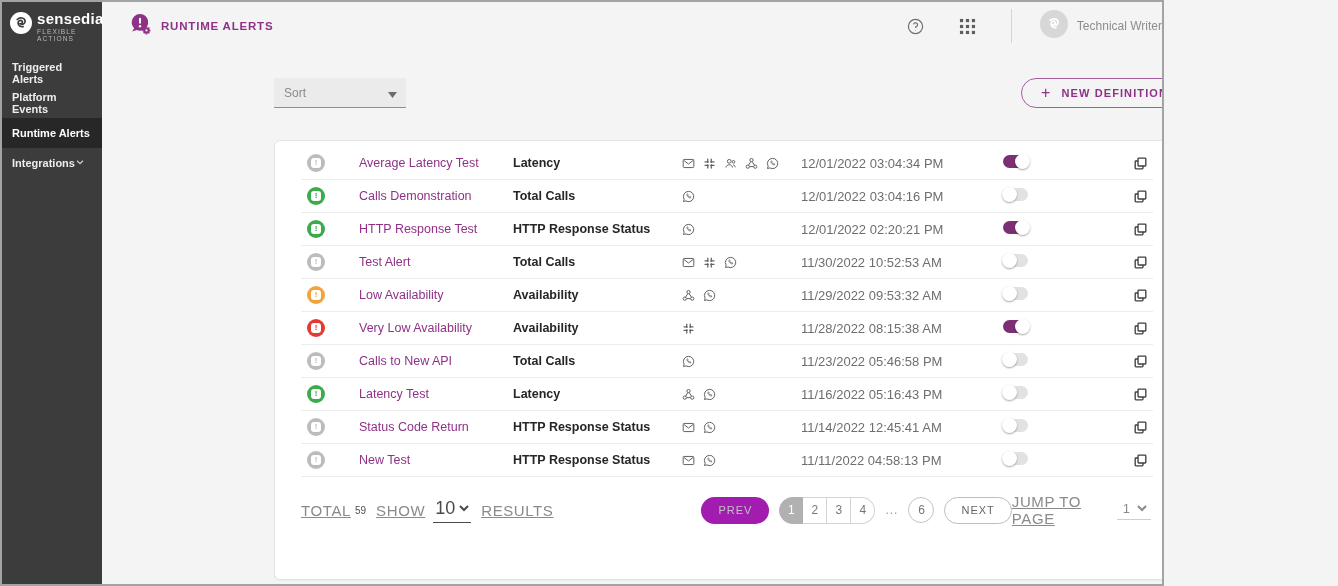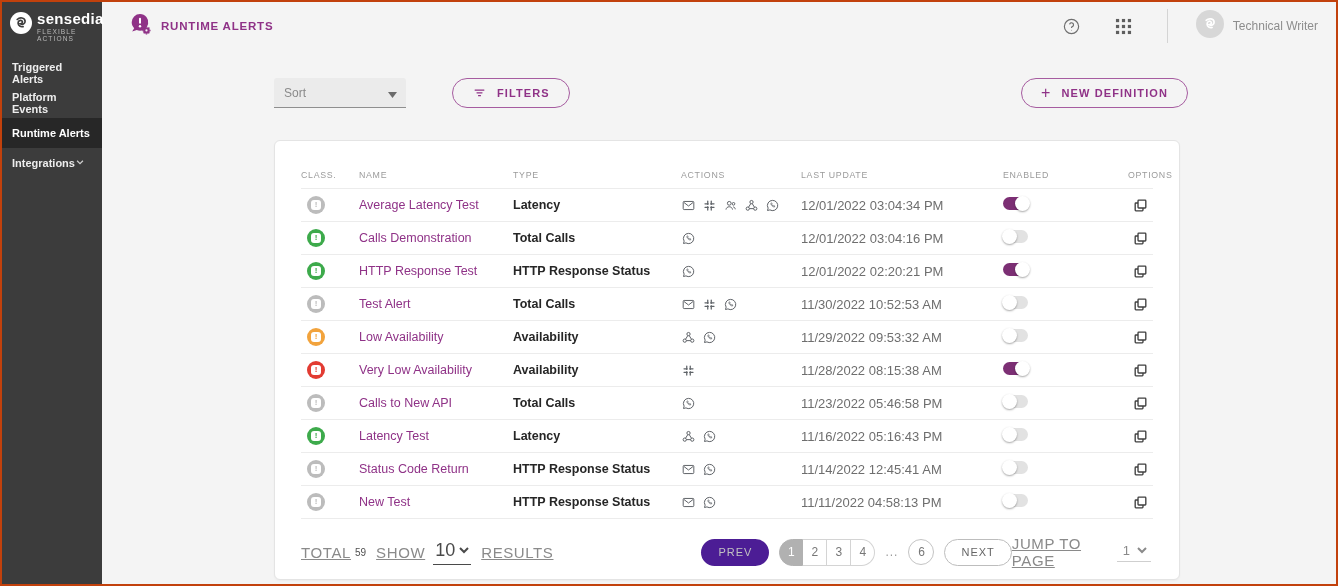--- a/index.html
+++ b/index.html
@@ -1,18 +1,18 @@
 <!DOCTYPE html>
 <html><head>
 <meta charset="utf-8">
 <style>
   * { margin:0; padding:0; box-sizing:border-box; }
   html,body { width:1338px; height:586px; }
   body { font-family:"Liberation Sans", sans-serif; background:#f4f4f4; }
-  .frame { width:1338px; height:586px; border:2px solid #c2410c; display:flex; overflow:hidden; background:#f4f4f4; }
+  .frame { width:1164px; height:586px; border:2px solid #a3a3a3; display:flex; overflow:hidden; background:#f4f4f4; }
 
   
   .sidebar { width:100px; background:#3c3c3c; flex-shrink:0; display:flex; flex-direction:column; }
   .logo { padding:9px 6px 10px 7px; display:flex; align-items:flex-start; gap:4px; }
   .logo-text { display:flex; flex-direction:column; }
   .logo-title { color:#fff; font-size:15px; font-weight:bold; letter-spacing:.3px; line-height:16px; }
   .logo-sub { color:#b9b9b9; font-size:6.6px; letter-spacing:1.1px; margin-top:1px; }
   .nav { margin-top:6px; }
   .nav-item { height:30px; display:flex; align-items:center; justify-content:flex-start; padding:0 8px 0 10px; color:#ededed; font-size:11px; font-weight:600; cursor:pointer; }
   .nav-item.active { background:#272727; color:#ffffff; }
@@ -55,21 +55,21 @@
   .toggle.on { background:#7c2f74; }
   .toggle.on .knob { left:auto; right:-2px; }
   .copy-btn { cursor:pointer; display:flex; margin-right:4px; }
 
   
   .pager-bar { display:flex; align-items:center; margin-top:16px; }
   .small-cap { color:#8a8a8a; font-size:15px; letter-spacing:.6px;text-decoration:underline; }
   .total-val { color:#4f4f4f; font-size:10px; margin:0 10px 0 4px; }
   .show-sel { display:inline-flex; align-items:center; gap:4px; border-bottom:1px solid #4a4a4a; padding:0 2px 3px 2px; margin:0 10px 0 8px; cursor:pointer; color:#4a4a4a; font-size:18px; }
   .pager-center { display:flex; align-items:center; gap:10px; margin-left:148px; }
-  .prev-btn { height:27px; padding:0 17px; border:none; border-radius:14px; background:#4c1d95; color:#c2c2c2; font-size:11px; letter-spacing:1px; cursor:default; }
+  .prev-btn { height:27px; padding:0 17px; border:none; border-radius:14px; background:#a21caf; color:#c2c2c2; font-size:11px; letter-spacing:1px; cursor:default; }
   .page-group { display:flex; }
   .page-box { width:24px; height:27px; display:flex; align-items:center; justify-content:center; font-size:12px; color:#777; background:#fff; border:1px solid #d4d4d4; border-left-width:0; cursor:pointer; }
   .page-box:first-child { border-left-width:1px; border-radius:14px 0 0 14px; }
   .page-box:last-child { border-radius:0 14px 14px 0; }
   .page-box.active { background:#b1b1b1; border-color:#b1b1b1; color:#fff; }
   .ellipsis { color:#9a9a9a; font-size:12px; letter-spacing:1px; }
   .page-circle { width:26px; height:26px; border:1px solid #c4c4c4; border-radius:50%; display:flex; align-items:center; justify-content:center; color:#777; font-size:12px; cursor:pointer; }
   .next-btn { height:27px; padding:0 16px; border:1px solid #bdbdbd; border-radius:14px; background:#fff; color:#666; font-size:11px; letter-spacing:1px; cursor:pointer; }
   .jump-wrap { margin-left:auto; display:flex; align-items:center; margin-right:2px; }
   .jump-sel { display:inline-flex; align-items:center; gap:7px; border-bottom:1px solid #cfcfcf; padding:0 4px 3px 6px; margin-left:8px; cursor:pointer; color:#8a8a8a; font-size:13px; }
@@ -168,42 +168,27 @@
     </div>
 
     <div class="content">
       <div class="toolbar">
         <div class="sort-box">
           <span class="sort-label">Sort</span>
           <span><svg width="9" height="6">
                 <path d="M0 0h9L4.5 6z" fill="#6b6b6b"></path>
               </svg></span>
         </div>
-        <button class="pill-btn filters-btn">
-          <span><svg viewBox="0 0 24 24" width="15" height="15" fill="none" stroke="#8f3287" stroke-width="2" stroke-linecap="round">
-                <path d="M5 8h14M8 12.5h8M10.5 17h3"></path>
-              </svg></span>
-          <span>FILTERS</span>
-        </button>
         <button class="pill-btn newdef-btn">
           <span class="plus">+</span>
           <span>NEW DEFINITION</span>
         </button>
       </div>
 
       <div class="card">
-        <div class="t-head">
-          <span>CLASS.</span>
-          <span>NAME</span>
-          <span>TYPE</span>
-          <span>ACTIONS</span>
-          <span>LAST UPDATE</span>
-          <span>ENABLED</span>
-          <span class="col-options">OPTIONS</span>
-        </div>
 
         <div>
             <div class="t-row">
               <div>
                 <span class="ci" style="background:#bcbcbc">
                   <span class="ci-in" style="color:#bcbcbc">!</span>
                 </span>
               </div>
               <a class="name-link">Average Latency Test</a>
               <div class="type-cell">Latency</div>

